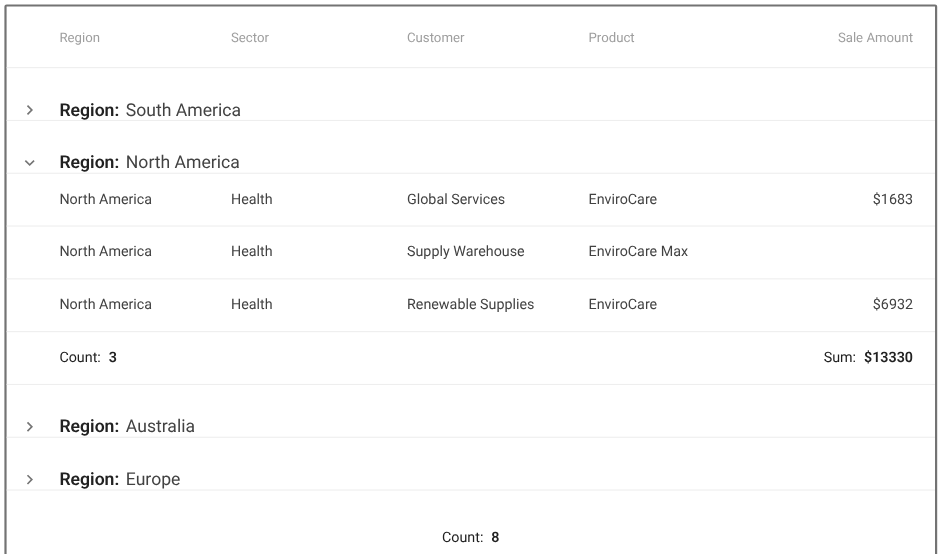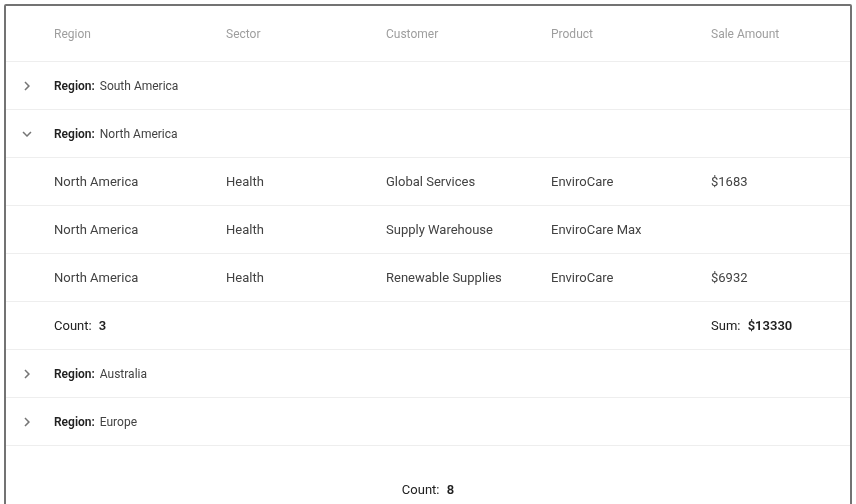--- a/index.html
+++ b/index.html
@@ -32,25 +32,25 @@
   }
   .expand-cell {
     width: 36px;
     flex: 0 0 36px;
     display: flex;
     align-items: center;
     justify-content: flex-start;
     color: #757575;
   }
   .col-region  { flex: 0 0 156px; }
-  .col-sector  { flex: 0 0 160px; margin-left: 16px; }
+  .col-sector  { flex: 0 0 160px; }
   .col-customer{ flex: 0 0 165px; }
   .col-product { flex: 0 0 160px; }
-  .col-amount  { flex: 1 1 auto; padding-right: 8px; }
-  .group-row { font-size: 12px; }
+  .col-amount  { flex: 1 1 auto; text-align: right; padding-right: 8px; }
+  .group-row { font-size: 16px; align-items: flex-end; }
   .group-label-strong { font-weight: 600; color: #212121; }
   .group-label-value  { color: #424242; margin-left: 2px; }
   .data-row { color: #424242; }
   .summary-row .sum-label,
   .summary-row .count-label { font-weight: 400; color: #212121; }
   .summary-row .sum-value,
   .summary-row .count-value { font-weight: 600; color: #212121; margin-left: 4px; }
   .summary-row .col-amount { }
   svg { display: block; }
 </style>

